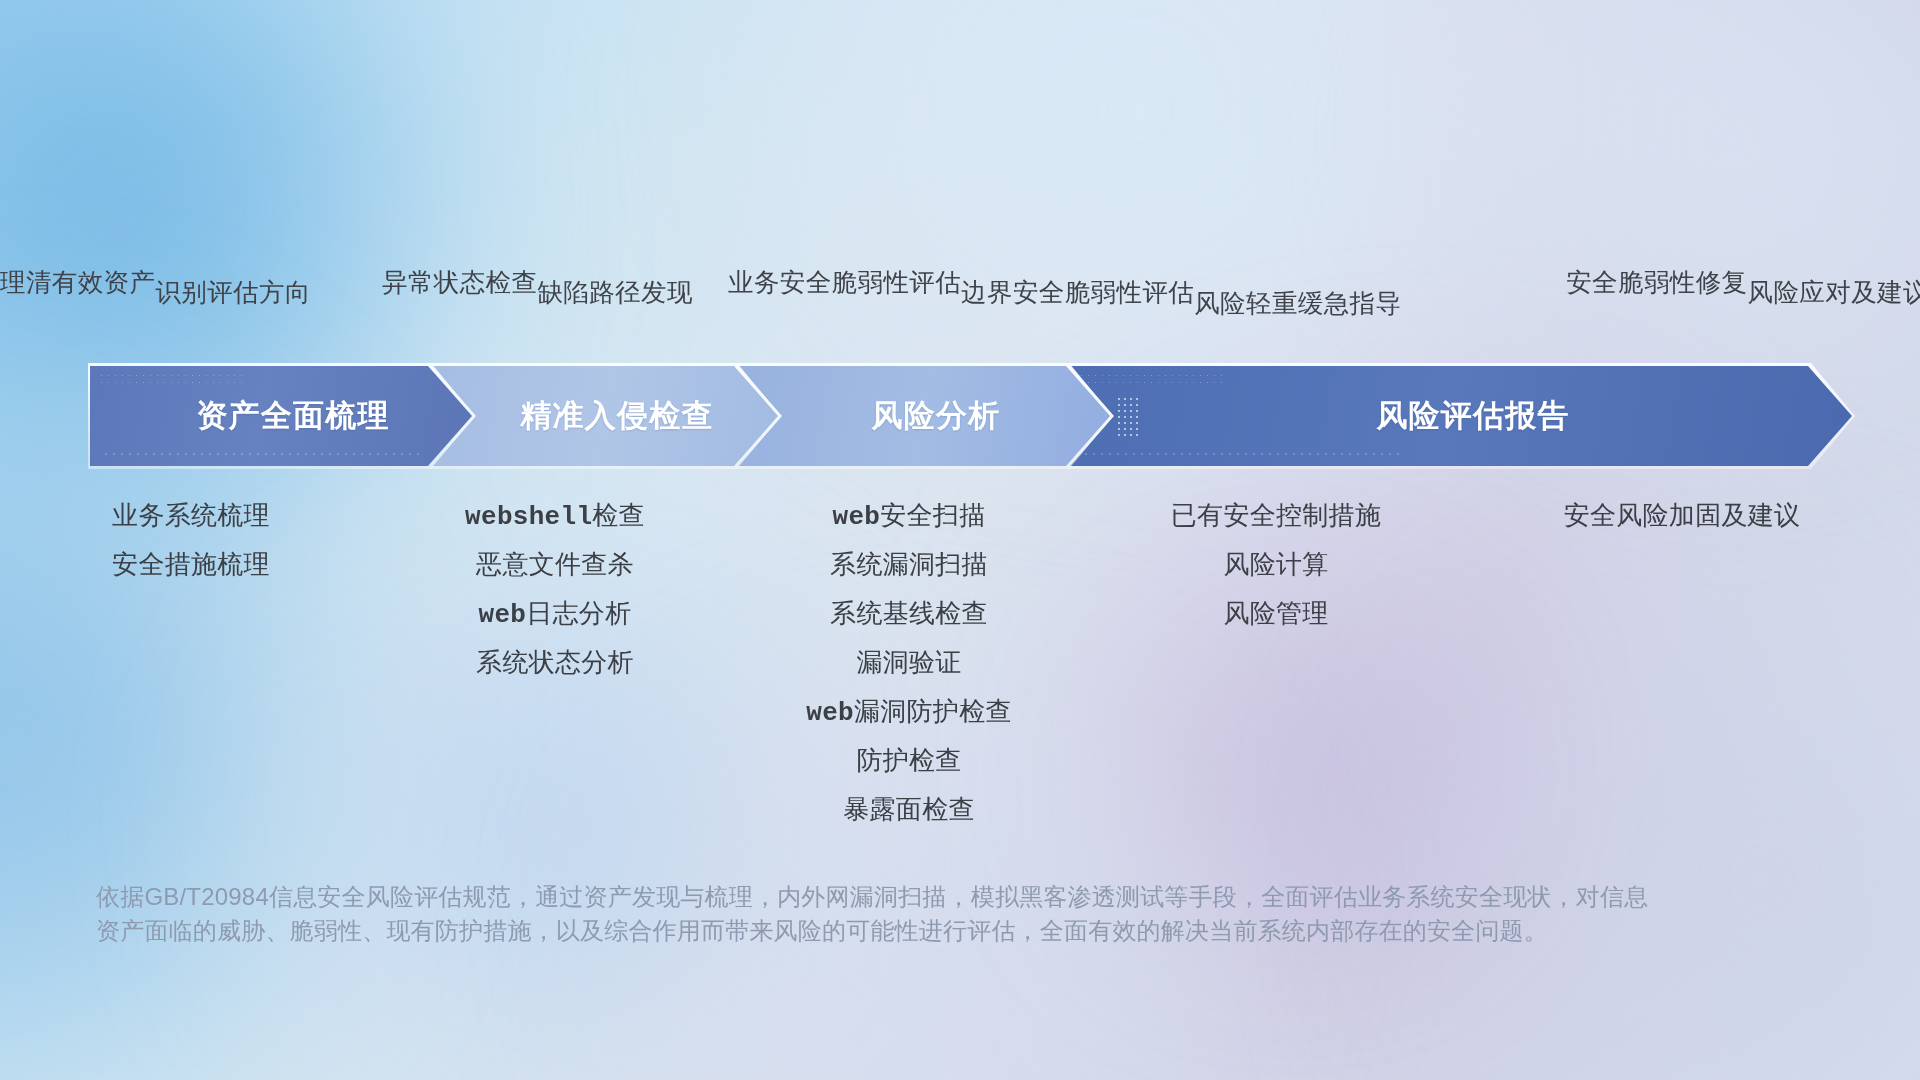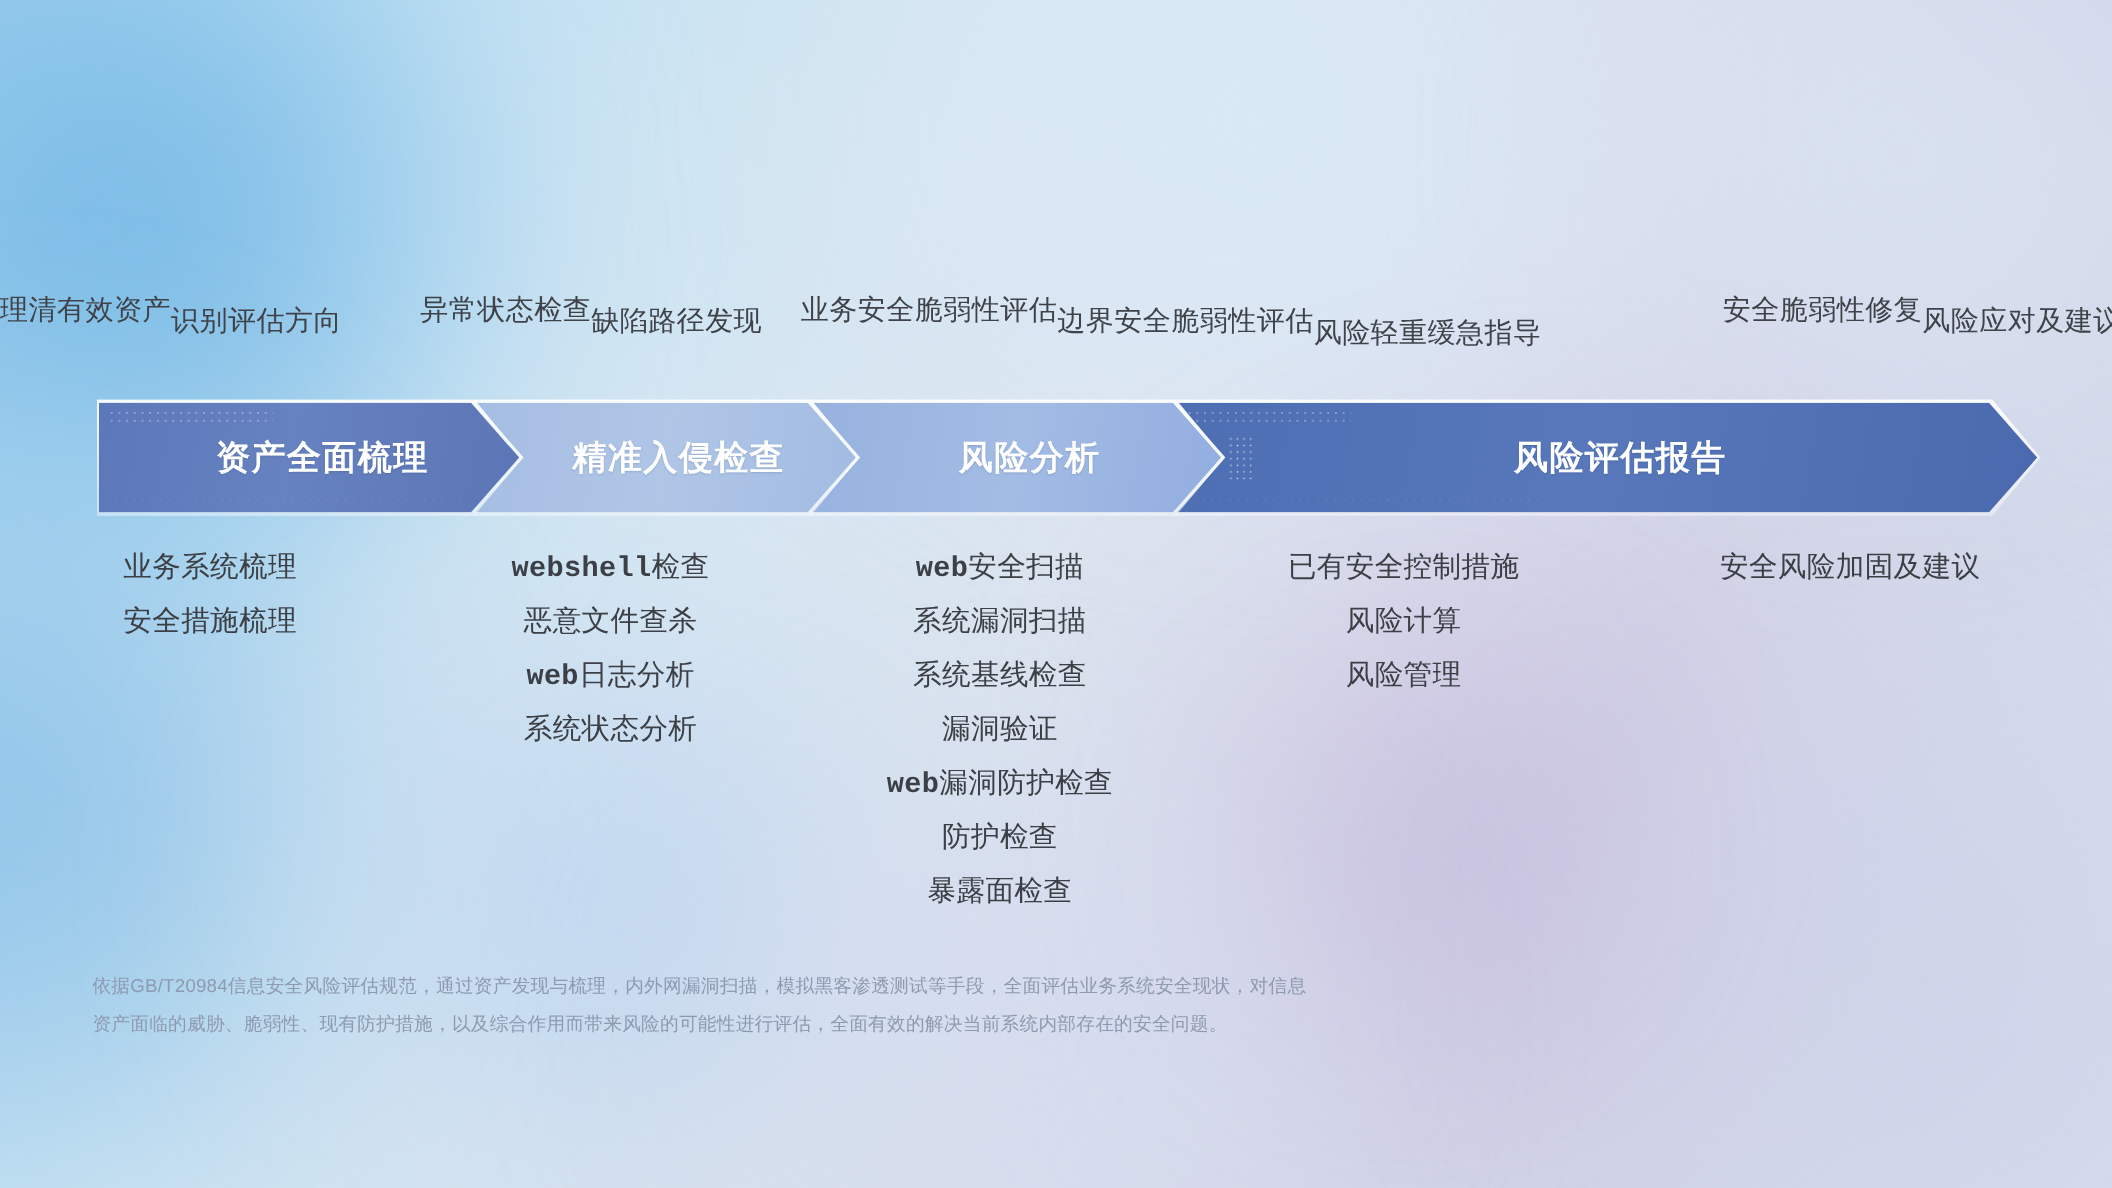--- a/index.html
+++ b/index.html
@@ -158,22 +158,22 @@
   .bot-col.c5{flex:0 0 auto;width:440px;}
   .bot-item{
     font-size:26px;color:#3c4046;line-height:1;
     white-space:nowrap;margin-bottom:23px;letter-spacing:0.3px;
   }
   .bot-item.strong{font-weight:bold;}
   .bot-item.strong .tail{font-weight:normal;}
 
   
   .footer{
-    position:absolute;left:84px;top:880px;width:1520px;
-    font-size:17px;line-height:34px;color:#8e9aaf;
+    position:absolute;left:96px;top:880px;width:1520px;
+    font-size:24px;line-height:34px;color:#8e9aaf;
     letter-spacing:0.2px;
   }
   .footer .fline{display:block;white-space:nowrap;}
 </style>
 </head>
 <body>
 
 <div class="bg">
   <div class="bg-base"></div>
   <div class="blob b1"></div>

